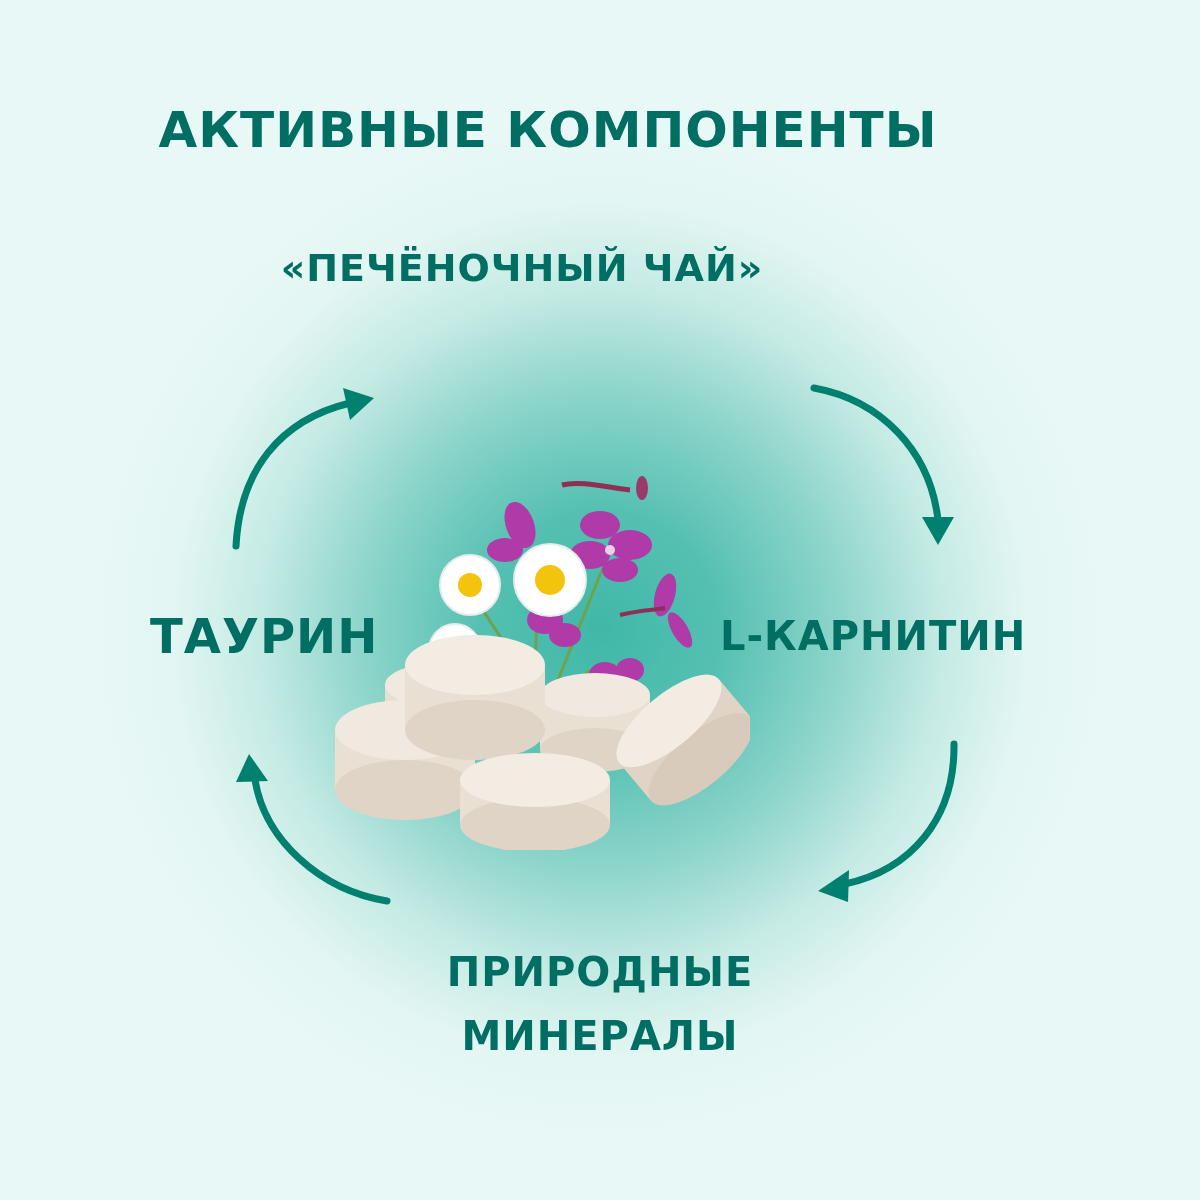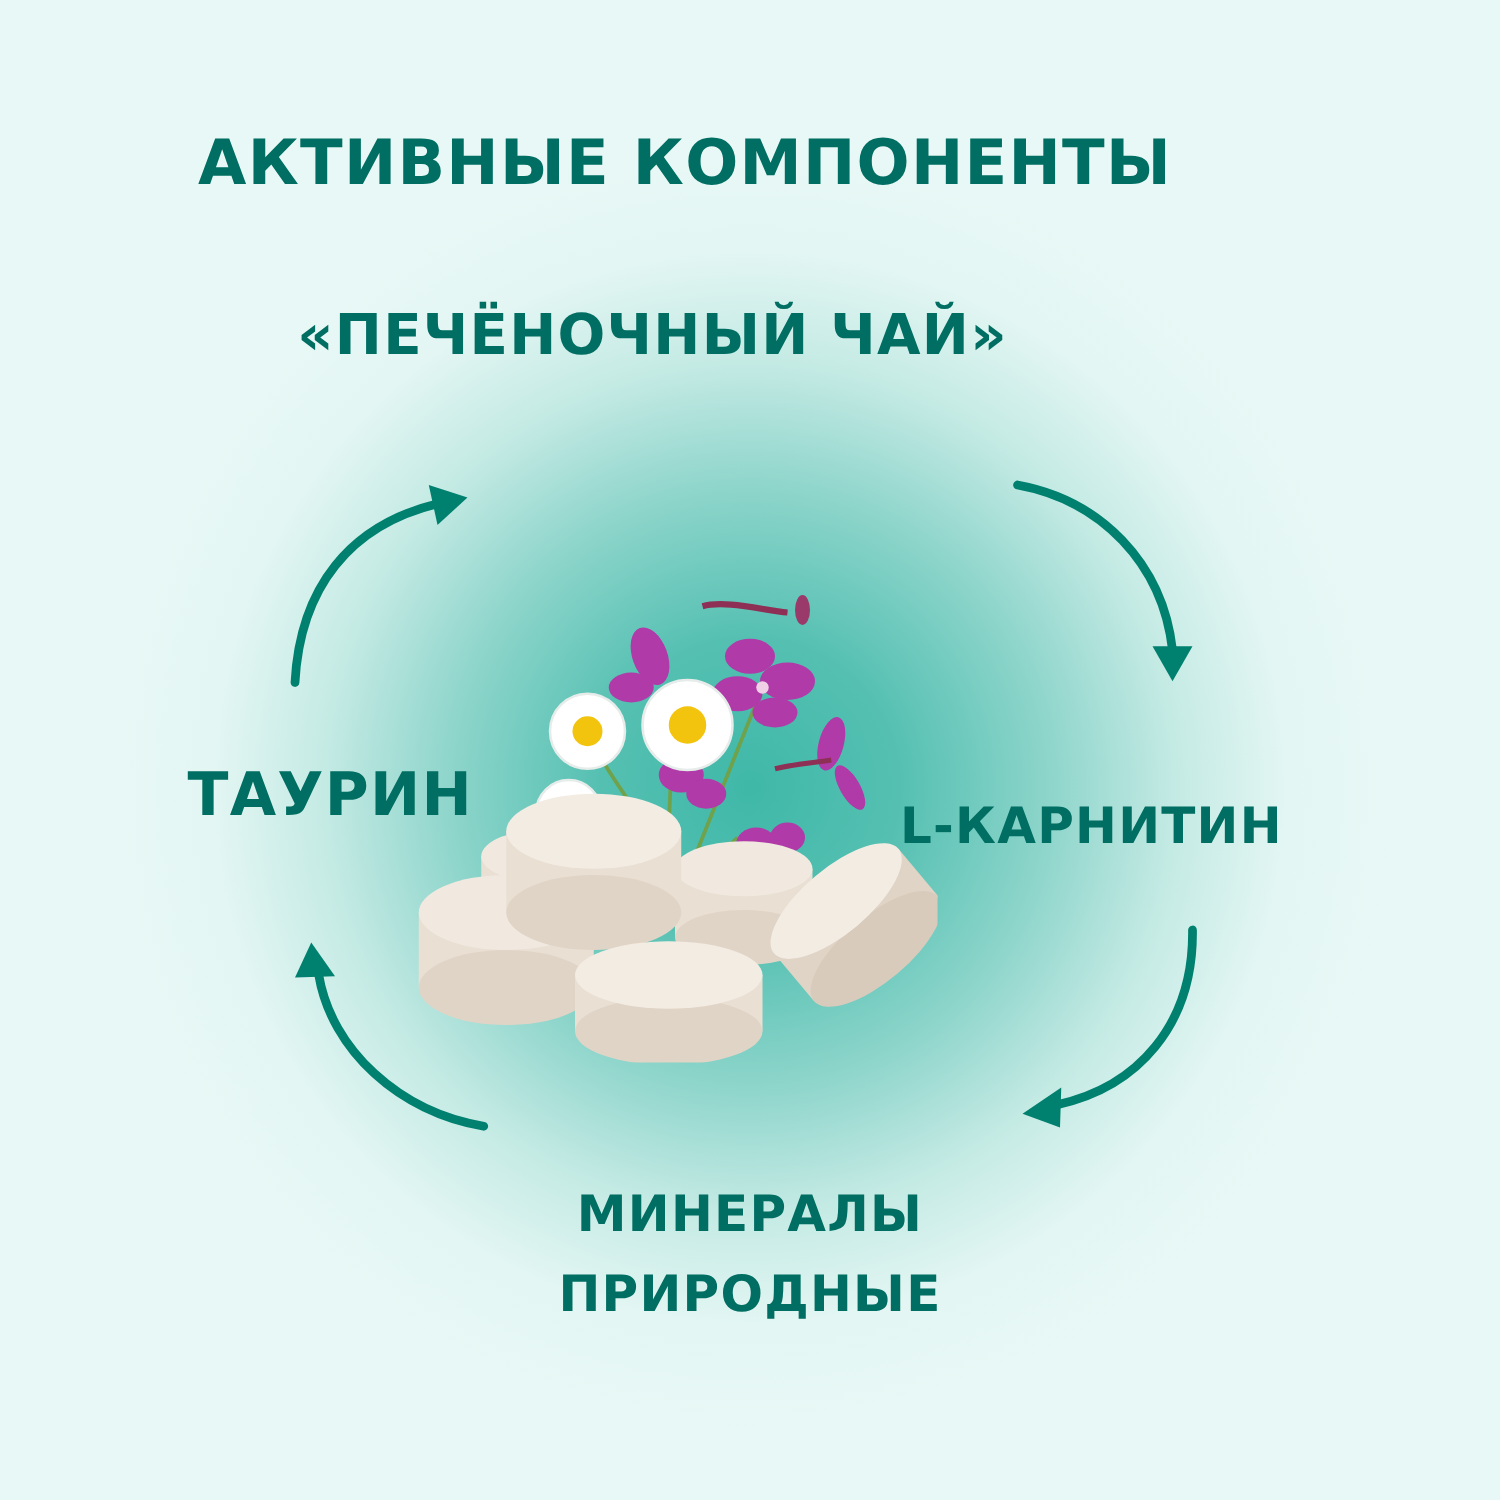--- a/index.html
+++ b/index.html
@@ -11,45 +11,45 @@
     .glow {
       position: absolute; left: 0; top: 0; width: 1200px; height: 1200px;
       background: radial-gradient(circle at 600px 630px,
         #3fb8a8 0px, #55c0b2 120px, #8ed5cb 240px, #c4eae4 340px, #e3f6f3 430px, #e8f8f6 520px);
     }
     .txt {
       position: absolute; color: #006e62; font-weight: bold;
       text-align: center; letter-spacing: 1px; white-space: nowrap;
     }
     #title { left: 0; width: 1096px; top: 100px; font-size: 50px; line-height: 60px; }
-    #top-label { left: 0; width: 1044px; top: 240px; font-size: 45px; line-height: 56px; }
+    #top-label { left: 0; width: 1044px; top: 240px; font-size: 38px; line-height: 56px; }
     #left-label { left: 150px; top: 608px; font-size: 48px; line-height: 56px; text-align: left; }
-    #right-label { left: 720px; top: 608px; font-size: 40px; line-height: 56px; text-align: left; margin-top: 25px; }
+    #right-label { left: 720px; top: 608px; font-size: 40px; line-height: 56px; text-align: left; }
     #bottom-label { left: 0; width: 1200px; top: 940px; font-size: 40px; line-height: 64px; }
     .line { display: block; }
     svg.arrows { position: absolute; left: 0; top: 0; }
     svg.art { position: absolute; left: 330px; top: 470px; }
   </style>
 </head>
 <body>
 
 <div class="glow"></div>
 
 <div id="title" class="txt">АКТИВНЫЕ КОМПОНЕНТЫ</div>
 
 <div id="top-label" class="txt">
   <span class="line">«ПЕЧЁНОЧНЫЙ ЧАЙ»</span>
 </div>
 
 <div id="left-label" class="txt">ТАУРИН</div>
 <div id="right-label" class="txt">L-КАРНИТИН</div>
 
 <div id="bottom-label" class="txt">
+  <span class="line">ПРИРОДНЫЕ</span>
   <span class="line">МИНЕРАЛЫ</span>
-  <span class="line">ПРИРОДНЫЕ</span>
 </div>
 
 <svg class="arrows" width="1200" height="1200" viewBox="0 0 1200 1200">
   <g>
     <path d="M236 546 C 240 470, 280 420, 350 403" stroke="#00806f" stroke-width="7" fill="none" stroke-linecap="round"></path>
     <polygon points="343,388 374,398 350,420" fill="#00806f"></polygon>
   </g>
   <g>
     <path d="M814 388 C 880 400, 930 450, 938 520" stroke="#00806f" stroke-width="7" fill="none" stroke-linecap="round"></path>
     <polygon points="922,517 954,517 938,545" fill="#00806f"></polygon>

